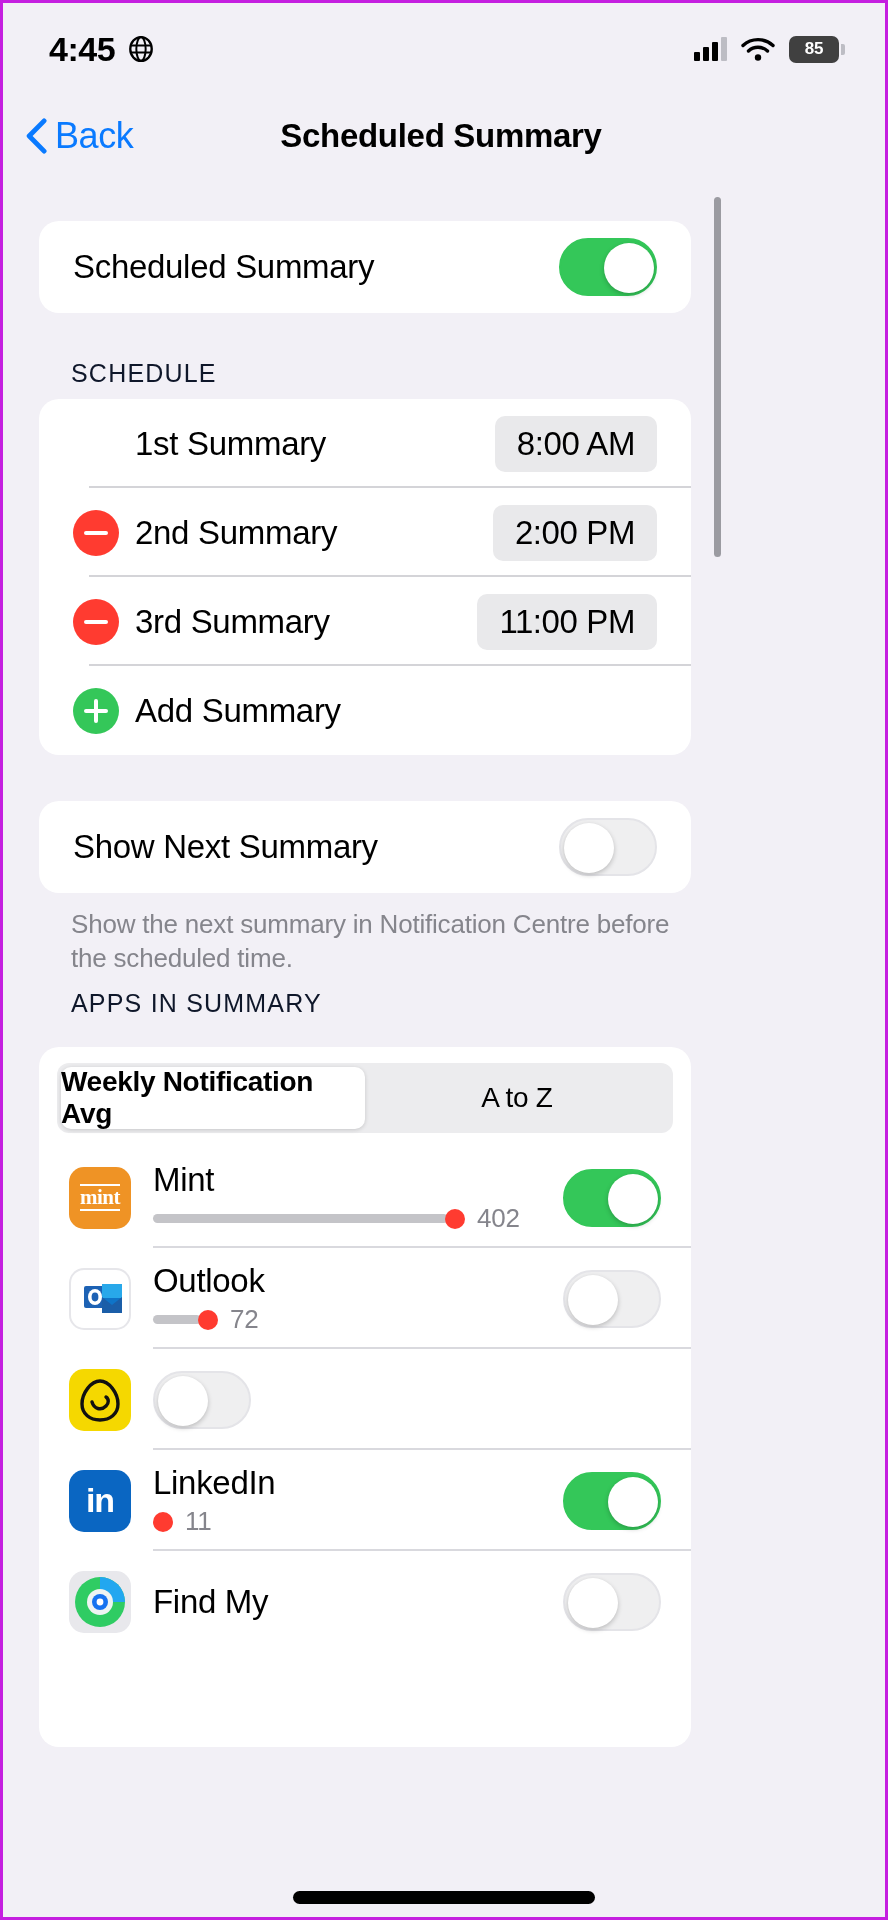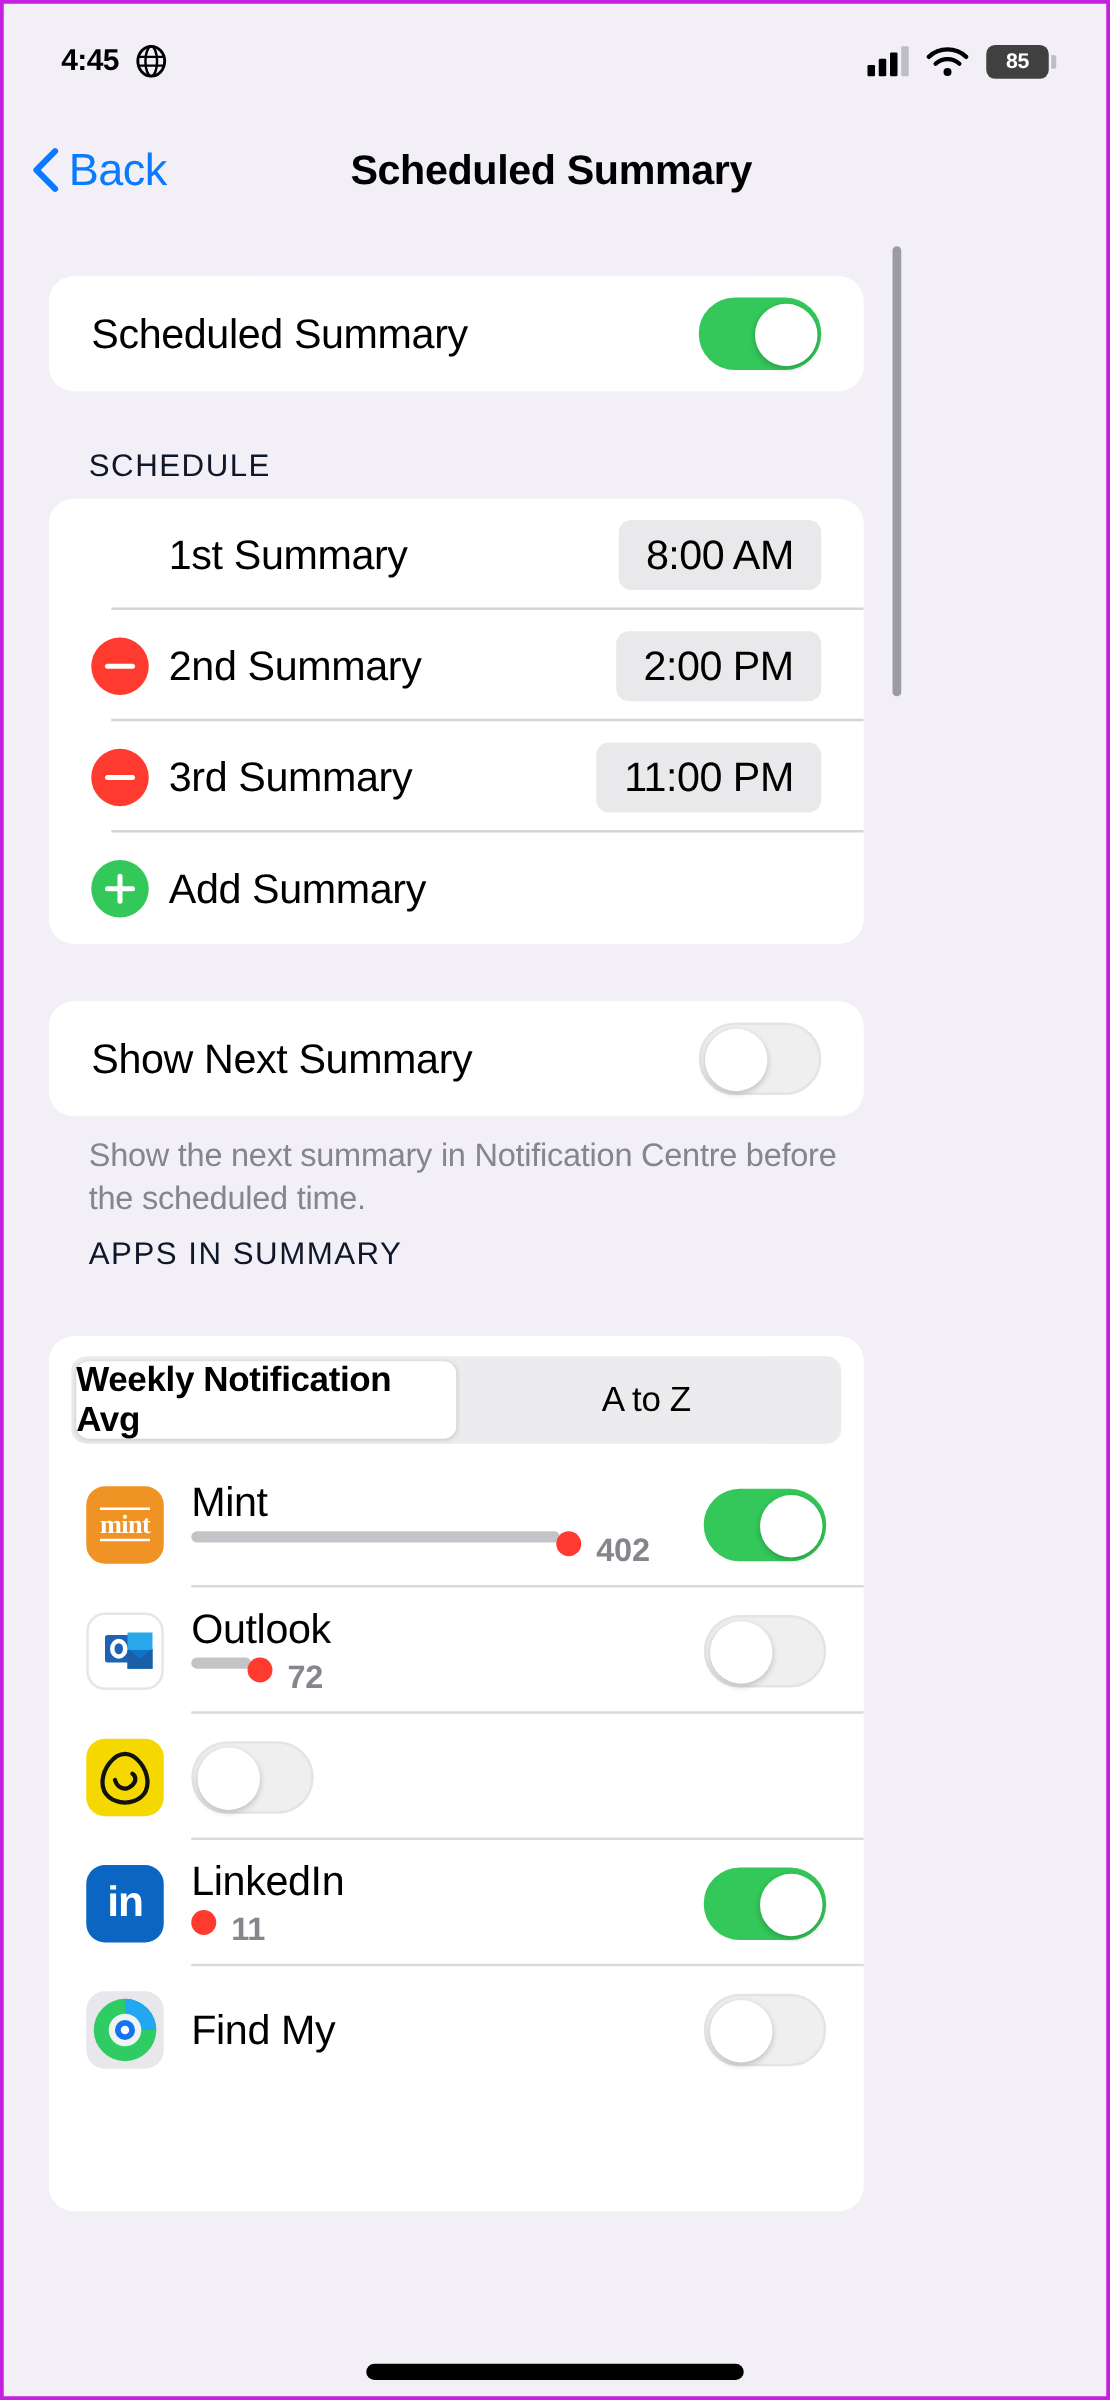--- a/index.html
+++ b/index.html
@@ -16,21 +16,21 @@
     overflow:hidden;
   }
 
   
   .statusbar{
     position:absolute; left:0; top:0; width:100%; height:92px;
     display:flex; align-items:center; justify-content:space-between;
     padding:0 46px;
   }
   .sb-left{ display:flex; align-items:center; gap:12px; }
-  .sb-time{ font-size:24px; font-weight:700; color:#000; letter-spacing:-0.5px; }
+  .sb-time{ font-size:34px; font-weight:700; color:#000; letter-spacing:-0.5px; }
   .globe-icon{ width:28px; height:28px; display:block; }
   .sb-right{ display:flex; align-items:center; gap:14px; }
   .bars{ display:flex; align-items:flex-end; gap:3px; height:24px; }
   .bars i{ display:block; width:6px; background:#000; border-radius:1px; }
   .bars i:nth-child(1){ height:9px; }
   .bars i:nth-child(2){ height:14px; }
   .bars i:nth-child(3){ height:19px; }
   .bars i:nth-child(4){ height:24px; background:#bdbdc4; }
   .battery{
     position:relative; width:50px; height:27px; background:#404040;
@@ -132,21 +132,21 @@
   }
 
   
   .app-row{ height:101px; display:flex; align-items:center; padding:0 30px; position:relative; }
   .app-icon{
     width:62px; height:62px; border-radius:15px; flex:0 0 auto; margin-right:22px;
     overflow:hidden; position:relative;
   }
   .app-main{ flex:1; display:flex; flex-direction:column; justify-content:center; gap:4px; }
   .app-name{ font-size:33px; color:#000; letter-spacing:-0.3px; }
-  .meter{ display:flex; gap:0;font-weight:bold; }
+  .meter{ display:flex; align-items:center; gap:0; }
   .meter-bar{ height:9px; background:#c4c4c8; border-radius:5px; }
   .meter-dot{
     width:20px; height:20px; border-radius:50%; background:#ff3b30;
     flex:0 0 auto; margin-left:-3px;
   }
   .meter-val{ font-size:26px; color:#85858c; margin-left:12px; letter-spacing:-0.2px; }
   .app-sep{ position:absolute; left:114px; right:0; bottom:0; height:2px; background:#d9d9de; }
 
   
   .ic-mint{ background:#ef9325; display:flex; align-items:center; justify-content:center; }
@@ -269,21 +269,21 @@
         <div class="toggle" style="margin-left:auto;">
           <div class="knob"></div>
         </div>
       </div>
     </div>
 
     <div class="footnote" style="top:731px;">Show the next summary in Notification Centre before the scheduled time.</div>
 
     <div class="sect-head" style="top:812px;">APPS IN SUMMARY</div>
 
-    <div class="card" style="top:892px; height:700px;">
+    <div class="card" style="top:870px; height:700px;">
 
       <div class="seg">
         <div class="seg-item sel">Weekly Notification Avg</div>
         <div class="seg-item">A to Z</div>
       </div>
 
       <div class="app-row" style="margin-top:14px;">
         <div class="app-icon ic-mint">
             <span>mint</span>
           </div>

